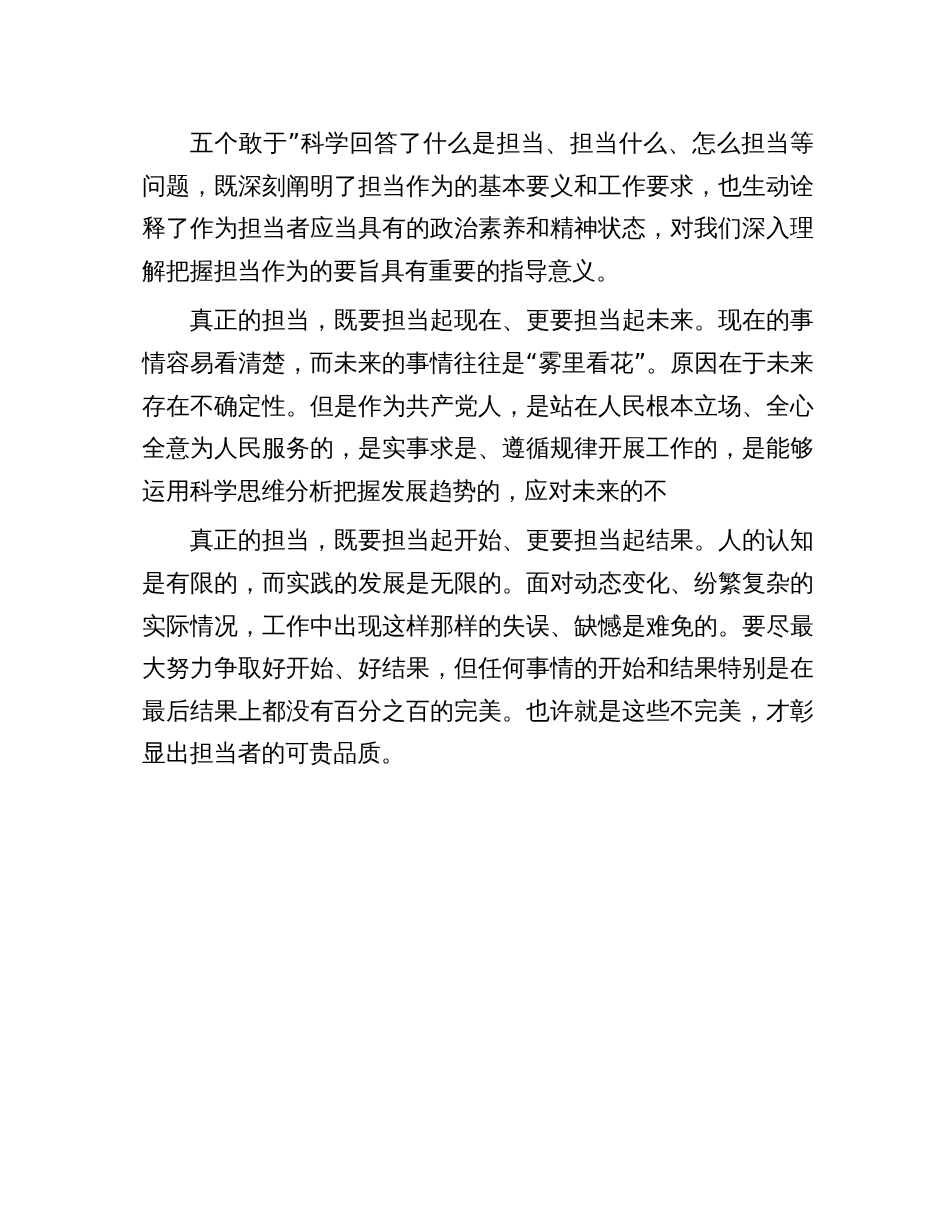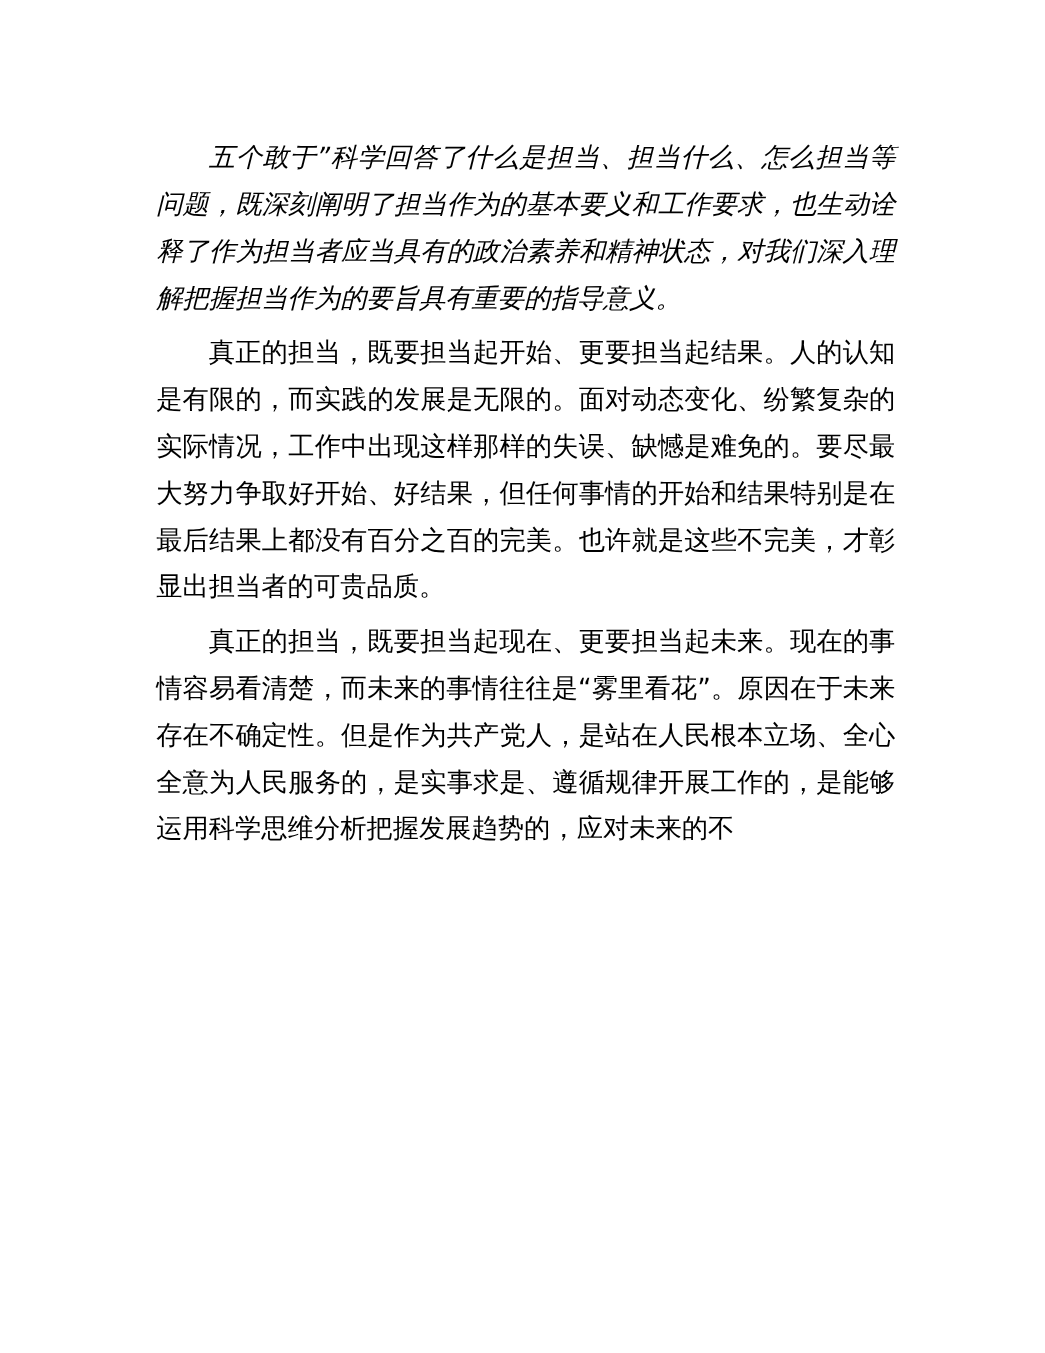--- a/index.html
+++ b/index.html
@@ -26,23 +26,22 @@
     font-size: 23.9px;
     line-height: 42.6px;
     text-indent: 47.8px;
     text-align: justify;
     text-justify: inter-character;
     letter-spacing: 0;
     word-break: break-all;
   }
   .para.first {
     text-indent: 47.8px;
-    font-style: italic;
   }
 </style>
 </head>
 <body>
 
 <div class="page">
   <p class="para first">五个敢于”科学回答了什么是担当、担当什么、怎么担当等问题，既深刻阐明了担当作为的基本要义和工作要求，也生动诠释了作为担当者应当具有的政治素养和精神状态，对我们深入理解把握担当作为的要旨具有重要的指导意义。</p>
+  <p class="para">真正的担当，既要担当起现在、更要担当起未来。现在的事情容易看清楚，而未来的事情往往是“雾里看花”。原因在于未来存在不确定性。但是作为共产党人，是站在人民根本立场、全心全意为人民服务的，是实事求是、遵循规律开展工作的，是能够运用科学思维分析把握发展趋势的，应对未来的不</p>
   <p class="para">真正的担当，既要担当起开始、更要担当起结果。人的认知是有限的，而实践的发展是无限的。面对动态变化、纷繁复杂的实际情况，工作中出现这样那样的失误、缺憾是难免的。要尽最大努力争取好开始、好结果，但任何事情的开始和结果特别是在最后结果上都没有百分之百的完美。也许就是这些不完美，才彰显出担当者的可贵品质。</p>
-  <p class="para">真正的担当，既要担当起现在、更要担当起未来。现在的事情容易看清楚，而未来的事情往往是“雾里看花”。原因在于未来存在不确定性。但是作为共产党人，是站在人民根本立场、全心全意为人民服务的，是实事求是、遵循规律开展工作的，是能够运用科学思维分析把握发展趋势的，应对未来的不</p>
 </div>
 
 </body></html>

